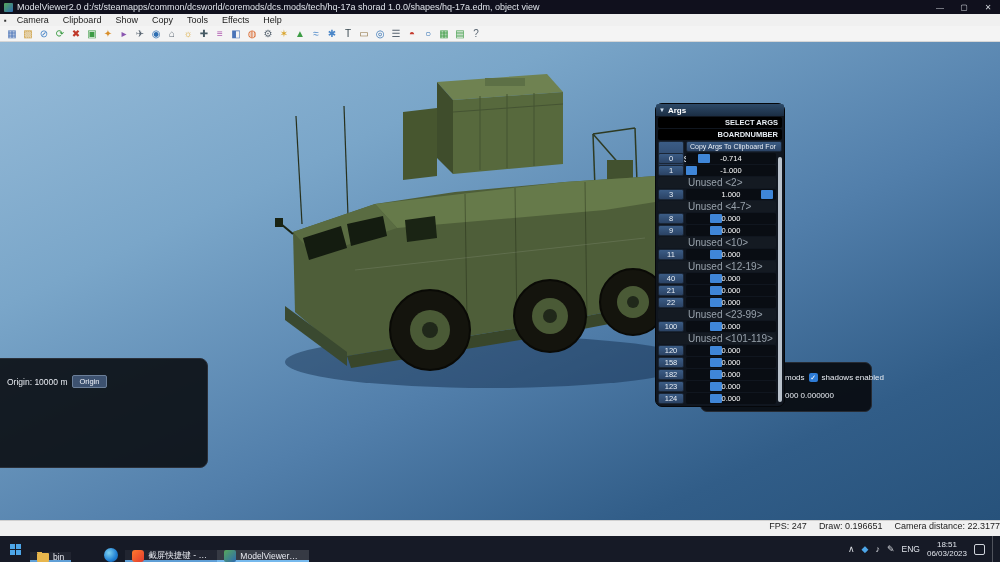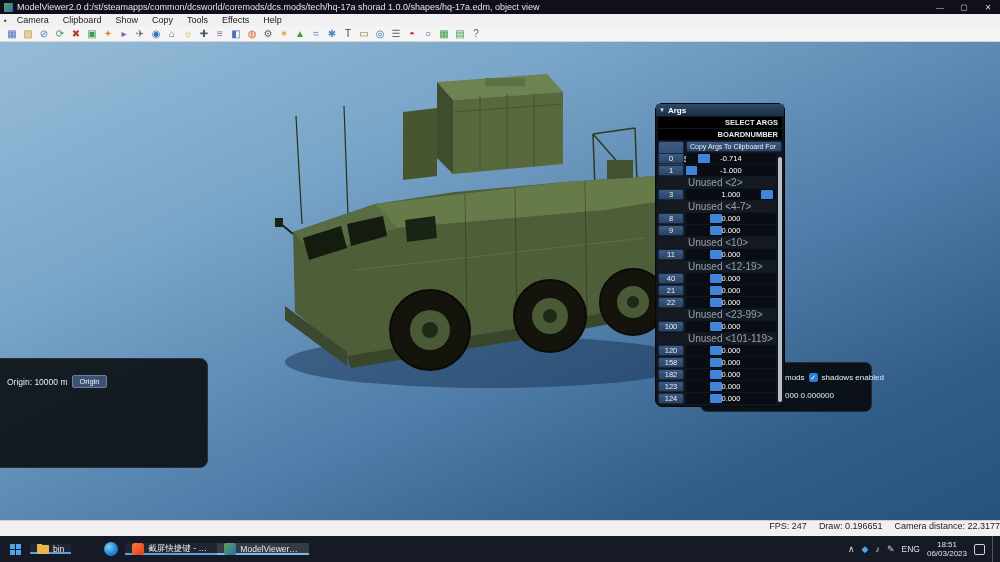--- a/index.html
+++ b/index.html
@@ -54,21 +54,21 @@
 
   
   .statusbar{position:absolute;top:520px;left:0;width:1000px;height:16px;background:#f0f0f0;border-top:1px solid #d0d0d0;display:flex;justify-content:flex-end;font-size:9px;color:#1c1c1c;z-index:30;}
   .statusbar span{margin-left:12px}
 
   
   .taskbar{position:absolute;top:536px;left:0;width:1000px;height:26px;background:#161a26;display:flex;align-items:stretch;z-index:40}
   .start-btn{width:30px;display:flex;align-items:center;justify-content:center}
   .win-logo{display:grid;grid-template-columns:5px 5px;grid-template-rows:5px 5px;gap:1px}
   .win-logo i{background:#4da6e8;display:block}
-  #taskbar-apps{display:flex;align-items:center}
+  #taskbar-apps{display:flex;align-items:flex-end}
   .tb-app{display:flex;align-items:center;gap:4px;padding:0 7px;color:#e8eaf0;font-size:8.5px;max-width:92px;white-space:nowrap;overflow:hidden}
   .tb-app.open{background:rgba(255,255,255,.05);box-shadow:inset 0 -2px 0 #5f9fd6}
   .tb-app.active{background:rgba(255,255,255,.14);box-shadow:inset 0 -2px 0 #76b9ed}
   .tb-app.browser{margin-left:26px}
   .app-label{overflow:hidden;text-overflow:ellipsis}
   .app-icon{flex:none}
   .app-icon.explorer{width:12px;height:9px;background:#e8b64c;border-radius:1px;position:relative}
   .app-icon.explorer::before{content:"";position:absolute;top:-2px;left:0;width:5px;height:2px;background:#e8b64c;border-radius:1px 1px 0 0}
   .app-icon.browser{width:14px;height:14px;border-radius:50%;background:radial-gradient(circle at 35% 35%,#7cd0f0,#1f7fd4 60%,#175a9e)}
   .app-icon.sogou{width:12px;height:12px;border-radius:3px;background:linear-gradient(135deg,#ff7a2d,#e23a2e)}

